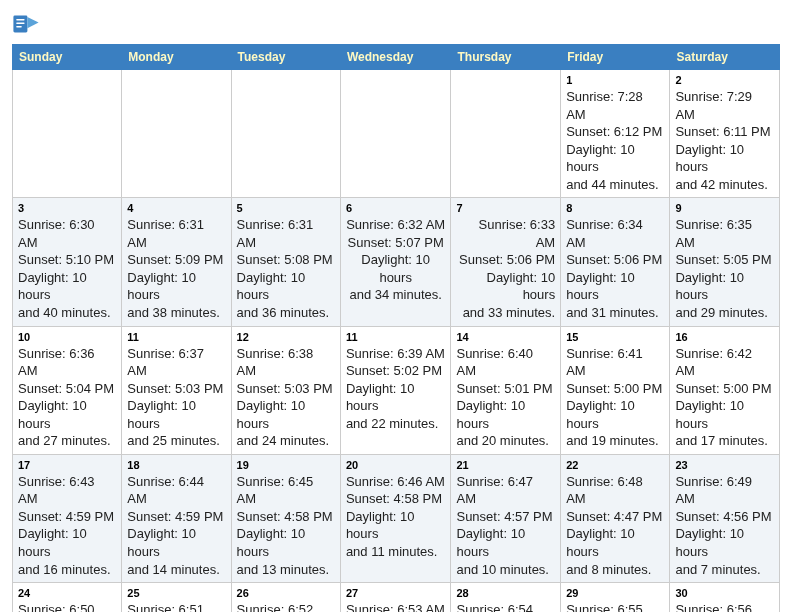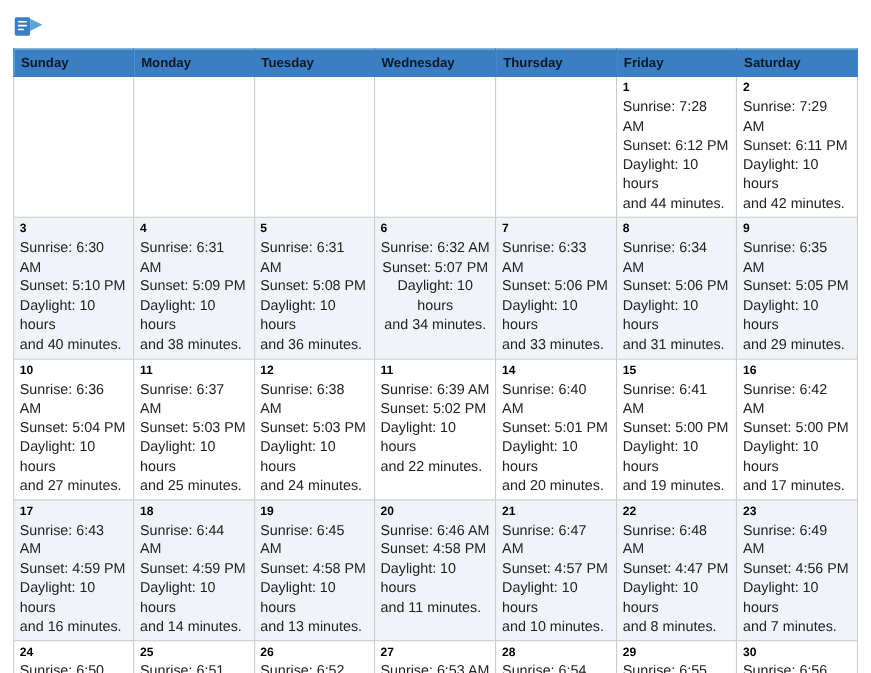--- a/index.html
+++ b/index.html
@@ -51,21 +51,21 @@
       font-size: 15px;
       color: #555;
     }
     .calendar {
       width: 100%;
       border-collapse: collapse;
       font-size: 10.5px;
     }
     .calendar thead th {
       background-color: #3a7fc1;
-      color: #0f172a;
+      color: #fef9c3;
       text-align: left;
       padding: 5px 6px;
       font-size: 12px;
       font-weight: bold;
       border: 1px solid #3a7fc1;
     }
     .calendar tbody td {
       border: 1px solid #ccc;
       vertical-align: top;
       padding: 4px 5px;
@@ -173,21 +173,21 @@
           </td>
           <td>
             <span class="day-num">6</span>
             <div class="day-info" style="white-space: pre-line; text-align: center;">Sunrise: 6:32 AM
 Sunset: 5:07 PM
 Daylight: 10 hours
 and 34 minutes.</div>
           </td>
           <td>
             <span class="day-num">7</span>
-            <div class="day-info" style="white-space: pre-line;">Sunrise: 6:33 AM
+            <div class="day-info" style="white-space: pre-line; text-align: right;">Sunrise: 6:33 AM
 Sunset: 5:06 PM
 Daylight: 10 hours
 and 33 minutes.</div>
           </td>
           <td>
             <span class="day-num">8</span>
             <div class="day-info" style="white-space: pre-line;">Sunrise: 6:34 AM
 Sunset: 5:06 PM
 Daylight: 10 hours
 and 31 minutes.</div>

